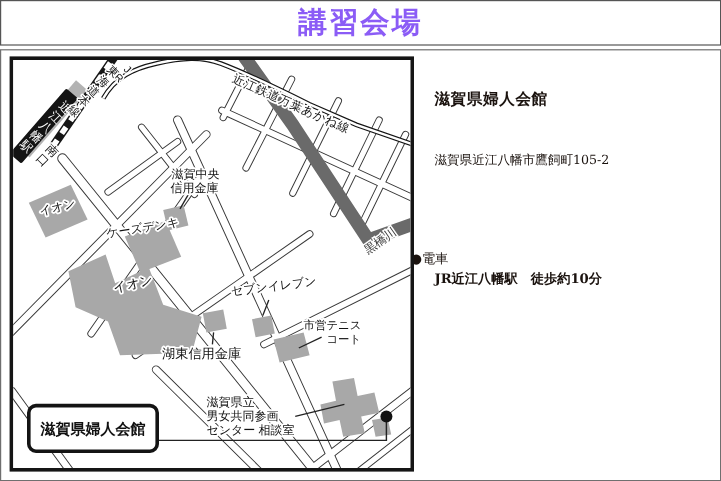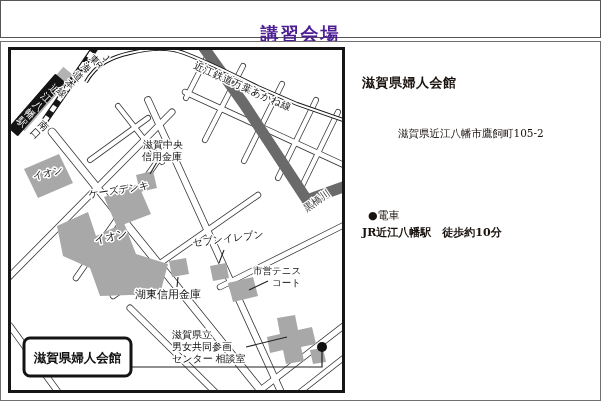--- a/index.html
+++ b/index.html
@@ -1,29 +1,29 @@
 <!DOCTYPE html>
 <html><head>
 <meta charset="utf-8">
 <style>
   html,body{margin:0;padding:0;background:#e8e8e8;}
   #page{position:relative;width:601px;height:401px;background:#fff;
         font-family:"Liberation Sans","DejaVu Sans",sans-serif;overflow:hidden;}
   .frame{position:absolute;background:#fff;border:1px solid #6f6f6f;box-sizing:border-box;}
   #title-box{left:0;top:0;width:601px;height:38px;border-color:#555;}
   #title-text{width:100%;height:100%;display:flex;align-items:center;justify-content:center;
-              font-size:18px;font-weight:600;letter-spacing:2px;color:#4c1d95;margin-top:15px;}
+              font-size:24px;font-weight:600;letter-spacing:2px;color:#8b5cf6;}
   #content-box{left:0;top:41px;width:601px;height:360px;}
   #map-box{position:absolute;left:8px;top:47px;width:331px;height:340px;
            border:3px solid #151515;background:#fff;}
   #map-svg{display:block;width:331px;height:340px;}
   .info{position:absolute;color:#1a120e;font-family:"DejaVu Serif","Liberation Serif",serif;}
   #info-name{left:362px;top:74px;font-size:13px;font-weight:bold;letter-spacing:.5px;}
-  #info-address{left:362px;top:127px;font-size:10.5px;margin-left:36px;}
-  #info-access-head{left:368px;top:208px;font-size:11px;}
+  #info-address{left:362px;top:127px;font-size:10.5px;}
+  #info-access-head{left:342px;top:208px;font-size:11px;}
   #info-access-detail{left:362px;top:225px;font-size:11px;font-weight:bold;}
   .mlabel{font-family:"Liberation Sans","DejaVu Sans",sans-serif;font-size:10px;fill:#111;
           paint-order:stroke;stroke:#ffffff;stroke-width:3px;stroke-linejoin:round;}
   .mlabel-sm{font-size:9.5px;}
   .mlabel-lg{font-size:11px;}
   .vchars{font-family:"Liberation Sans","DejaVu Sans",sans-serif;fill:#111;
           paint-order:stroke;stroke:#fff;stroke-width:2.5px;stroke-linejoin:round;}
   .vchars-white{fill:#fff;stroke:none;paint-order:normal;}
   #river-label{font-size:10px;fill:#3a3a3a;paint-order:stroke;stroke:#fff;stroke-width:2.5px;}
   #venue-box-text{font-size:12.5px;font-weight:bold;fill:#111;}

